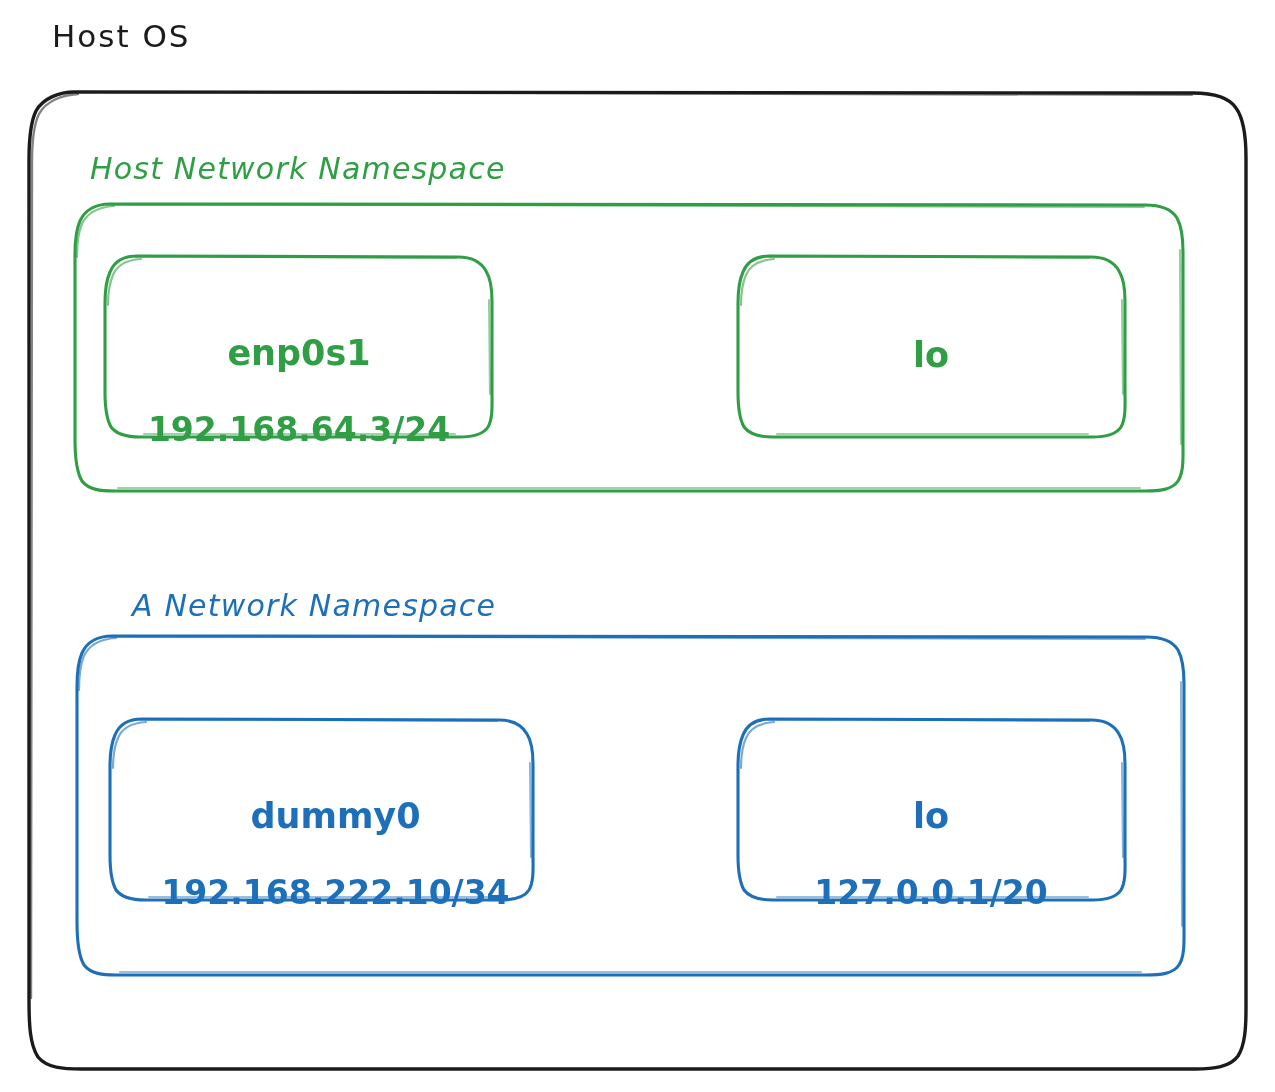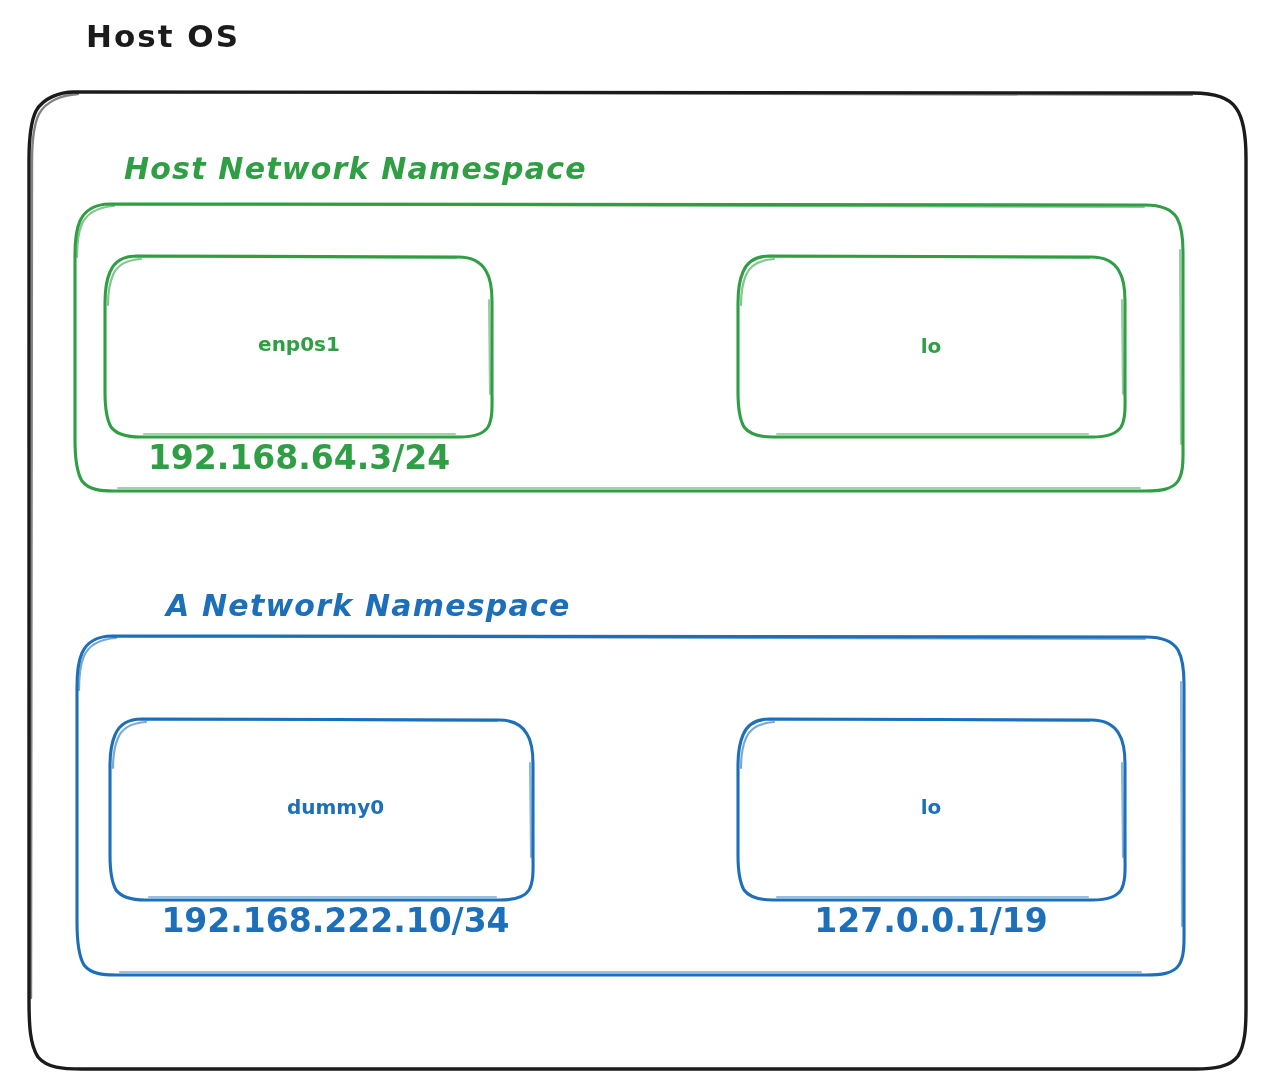--- a/index.html
+++ b/index.html
@@ -30,23 +30,22 @@
     width: 1275px;
     height: 1092px;
     pointer-events: none;
   }
 
   
   .label {
     position: absolute;
     white-space: pre;
     font-family: "DejaVu Sans", sans-serif;
-    font-weight: 700;
+    font-weight: 400;
     letter-spacing: 0.5px;
-    margin-left: 34px;
   }
 
   .host-os-title {
     left: 52px;
     top: 18px;
     font-size: 31px;
     color: #1b1b1b;
     letter-spacing: 2px;
   }
 
@@ -69,26 +68,25 @@
   .iface-box-text {
     position: absolute;
     text-align: center;
     font-family: "DejaVu Sans", sans-serif;
     font-weight: 700;
     line-height: 1.16;
     white-space: pre;
   }
   .iface-name {
     display: block;
-    font-size: 20px;
+    font-size: 35px;
   }
   .iface-addr {
     display: block;
     font-size: 33px;
-    margin-top: 46px;
   }
   .green-text { color: #2f9e44; }
   .blue-text  { color: #1c6fb8; }
 
   
   #iface-text-enp0s1 { left: 105px; top: 296px; width: 388px; }
   #iface-text-lo-host { left: 737px; top: 298px; width: 388px; }
   #iface-text-dummy0 { left: 110px; top: 759px; width: 451px; }
   #iface-text-lo-ns  { left: 737px; top: 759px; width: 388px; }
 </style>
@@ -194,16 +192,16 @@
     <span class="iface-name">lo</span>
   </div>
 
   <div class="iface-box-text blue-text" id="iface-text-dummy0">
     <span class="iface-name">dummy0</span>
     <span class="iface-addr">192.168.222.10/34</span>
   </div>
 
   <div class="iface-box-text blue-text" id="iface-text-lo-ns">
     <span class="iface-name">lo</span>
-    <span class="iface-addr">127.0.0.1/19</span>
+    <span class="iface-addr">127.0.0.1/20</span>
   </div>
 
 </div>
 
 </body></html>

